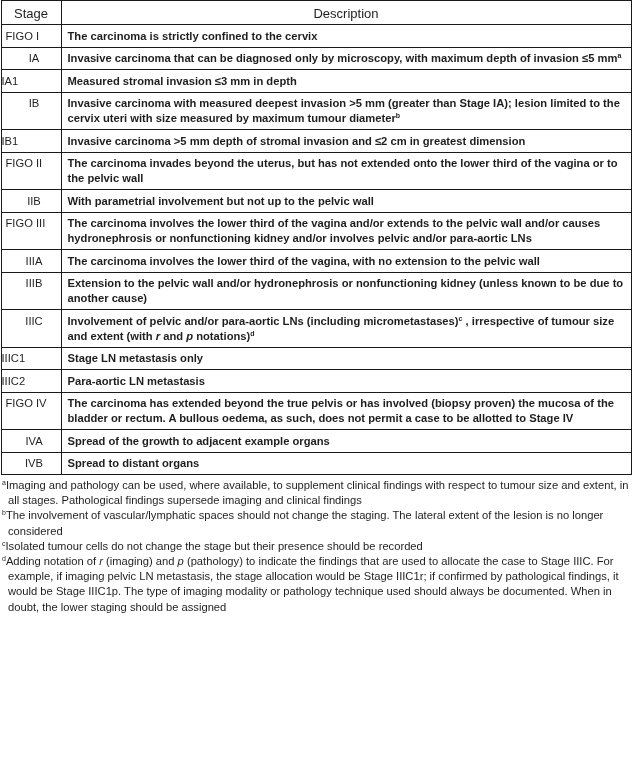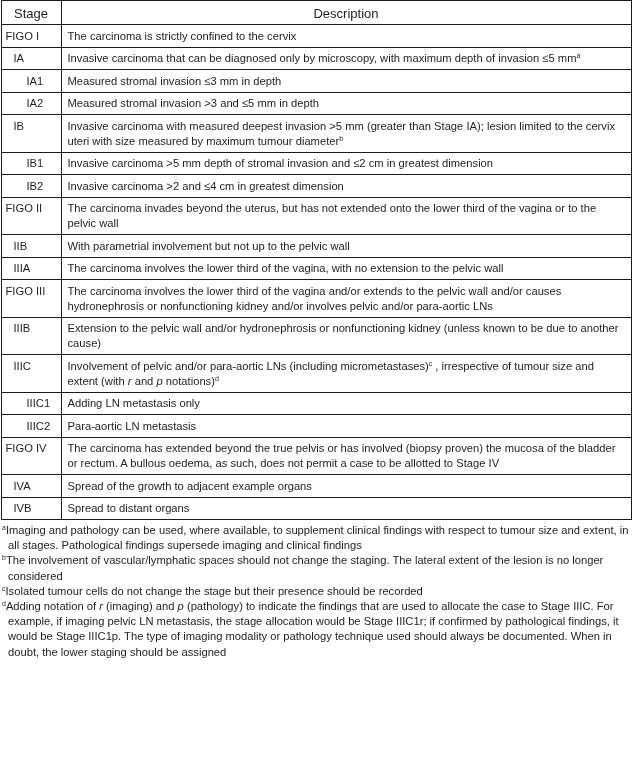--- a/index.html
+++ b/index.html
@@ -25,24 +25,24 @@
     font-weight: normal;
     font-size: 13px;
     height: 21px;
     padding-top: 2px;
     padding-bottom: 0;
     vertical-align: middle;
   }
   col.c-stage { width: 60px; }
   td.stage { padding-left: 4px; padding-right: 2px; white-space: nowrap; }
   td.stage.l0 { padding-left: 4px; }
-  td.stage.l1 { padding-left: 12px; }
-  td.stage.l2 { padding-left: 25px; }
+  td.stage.l1 { padding-left: 12px; text-align: center; }
+  td.stage.l2 { padding-left: 0; }
   tr.r td { padding-top: 3.5px; padding-bottom: 3px; margin-left: 44px; }
-  td.desc { padding-left: 6px; padding-right: 4px; }
+  td.desc { padding-left: 6px; padding-right: 4px; font-weight: bold; }
   sup { font-size: 7px; line-height: 0; vertical-align: 4px; }
   .footnotes { padding: 3px 1px 0 2px; line-height: 15.2px; font-size: 11.2px; }
   .fn { padding-left: 6px; text-indent: -6px; }
   .fn .mark { font-size: 7px; vertical-align: 4px; line-height: 0; }
   em { font-style: italic; }
 </style>
 </head>
 <body>
 
 <table class="staging">
@@ -63,62 +63,54 @@
       </tr>
       <tr class="r">
         <td class="stage l1">IA</td>
         <td class="desc"><span>Invasive carcinoma that can be diagnosed only by microscopy, with maximum depth of invasion ≤5 mm</span><sup>a</sup></td>
       </tr>
       <tr class="r">
         <td class="stage l2">IA1</td>
         <td class="desc"><span>Measured stromal invasion ≤3 mm in depth</span></td>
       </tr>
       <tr class="r">
-        <td class="stage l2">IA2</td>
-        <td class="desc"><span>Measured stromal invasion &gt;3 and ≤5 mm in depth</span></td>
-      </tr>
-      <tr class="r">
         <td class="stage l1">IB</td>
         <td class="desc"><span>Invasive carcinoma with measured deepest invasion &gt;5 mm (greater than Stage IA); lesion limited to the cervix uteri with size measured by maximum tumour diameter</span><sup>b</sup></td>
       </tr>
       <tr class="r">
         <td class="stage l2">IB1</td>
         <td class="desc"><span>Invasive carcinoma &gt;5 mm depth of stromal invasion and ≤2 cm in greatest dimension</span></td>
-      </tr>
-      <tr class="r">
-        <td class="stage l2">IB2</td>
-        <td class="desc"><span>Invasive carcinoma &gt;2 and ≤4 cm in greatest dimension</span></td>
       </tr>
       <tr class="r">
         <td class="stage l0">FIGO II</td>
         <td class="desc"><span>The carcinoma invades beyond the uterus, but has not extended onto the lower third of the vagina or to the pelvic wall</span></td>
       </tr>
       <tr class="r">
         <td class="stage l1">IIB</td>
         <td class="desc"><span>With parametrial involvement but not up to the pelvic wall</span></td>
       </tr>
       <tr class="r">
+        <td class="stage l0">FIGO III</td>
+        <td class="desc"><span>The carcinoma involves the lower third of the vagina and/or extends to the pelvic wall and/or causes hydronephrosis or nonfunctioning kidney and/or involves pelvic and/or para-aortic LNs</span></td>
+      </tr>
+      <tr class="r">
         <td class="stage l1">IIIA</td>
         <td class="desc"><span>The carcinoma involves the lower third of the vagina, with no extension to the pelvic wall</span></td>
-      </tr>
-      <tr class="r">
-        <td class="stage l0">FIGO III</td>
-        <td class="desc"><span>The carcinoma involves the lower third of the vagina and/or extends to the pelvic wall and/or causes hydronephrosis or nonfunctioning kidney and/or involves pelvic and/or para-aortic LNs</span></td>
       </tr>
       <tr class="r">
         <td class="stage l1">IIIB</td>
         <td class="desc"><span>Extension to the pelvic wall and/or hydronephrosis or nonfunctioning kidney (unless known to be due to another cause)</span></td>
       </tr>
       <tr class="r">
         <td class="stage l1">IIIC</td>
         <td class="desc"><span>Involvement of pelvic and/or para-aortic LNs (including micrometastases)</span><sup>c</sup><span> , irrespective of tumour size and extent (with </span><em>r</em><span> and </span><em>p</em><span> notations)</span><sup>d</sup></td>
       </tr>
       <tr class="r">
         <td class="stage l2">IIIC1</td>
-        <td class="desc"><span>Adding LN metastasis only</span></td>
+        <td class="desc"><span>Stage LN metastasis only</span></td>
       </tr>
       <tr class="r">
         <td class="stage l2">IIIC2</td>
         <td class="desc"><span>Para-aortic LN metastasis</span></td>
       </tr>
       <tr class="r">
         <td class="stage l0">FIGO IV</td>
         <td class="desc"><span>The carcinoma has extended beyond the true pelvis or has involved (biopsy proven) the mucosa of the bladder or rectum. A bullous oedema, as such, does not permit a case to be allotted to Stage IV</span></td>
       </tr>
       <tr class="r">

